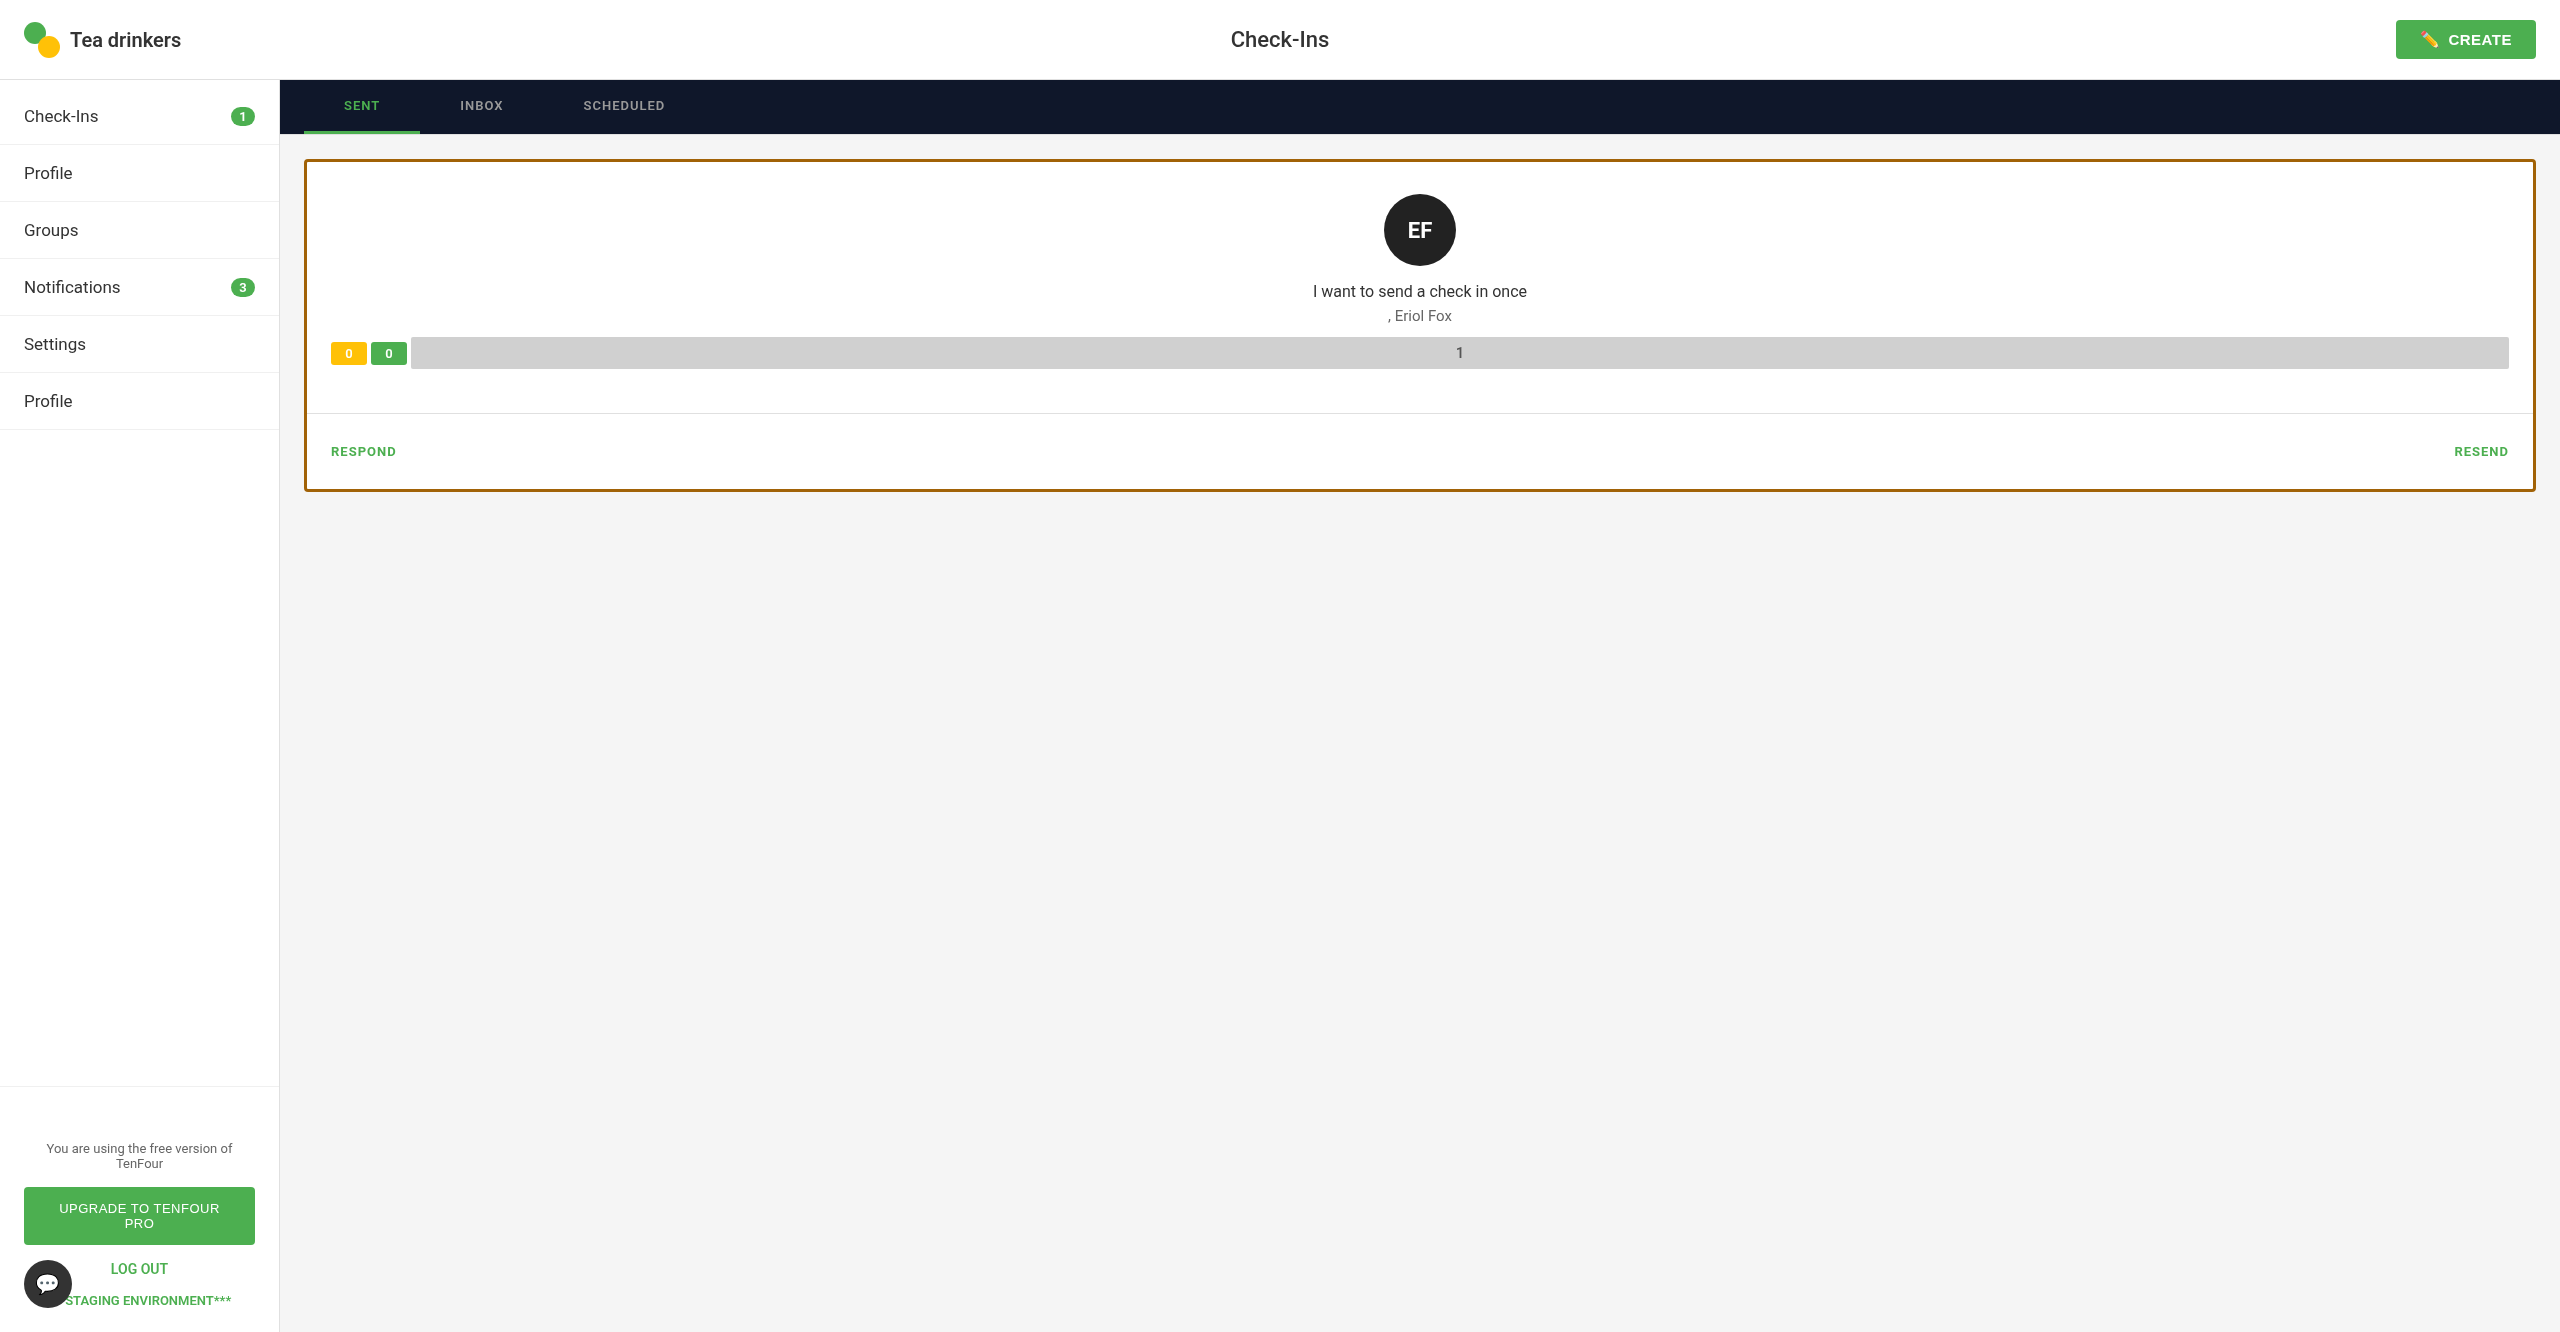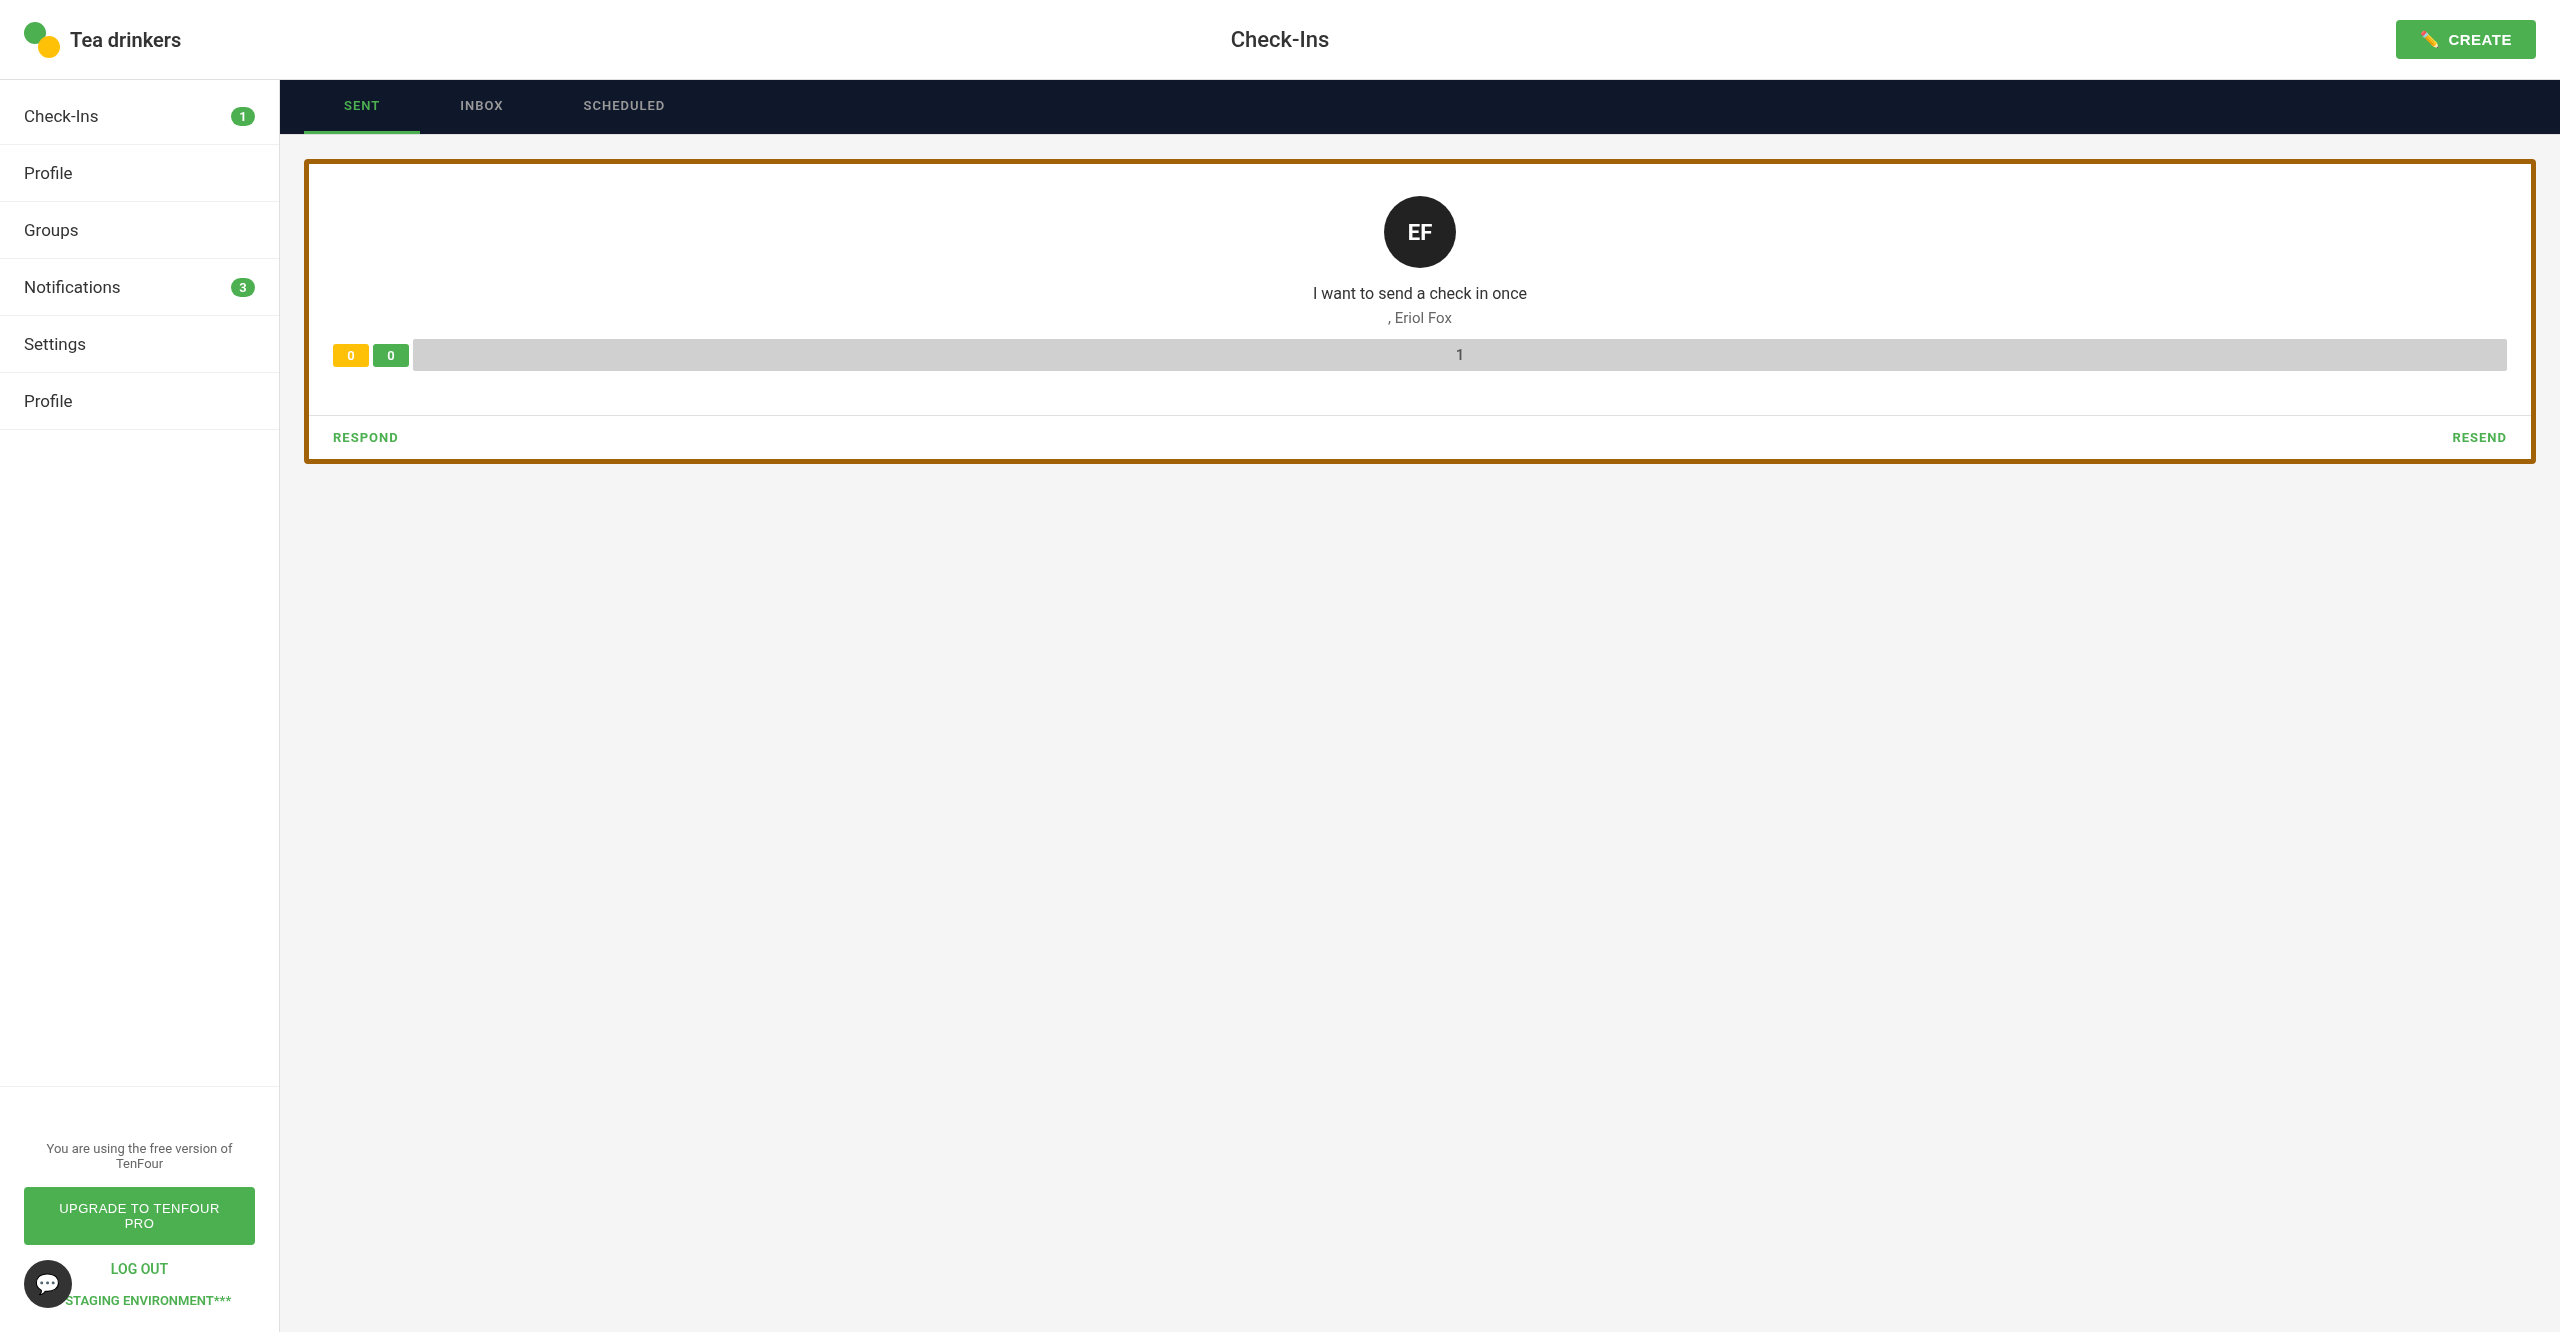--- a/index.html
+++ b/index.html
@@ -108,21 +108,21 @@
     }
     .tab.active { color: #4caf50; border-bottom: 3px solid #4caf50; }
 
     
     .content-area {
       flex: 1; padding: 24px; overflow-y: auto;
     }
 
     
     .checkin-card {
-      background: #fff; border-radius: 4px; border: 5px solid #a16207;
+      background: #fff; border-radius: 4px; border: 3px solid #a16207;
       overflow: hidden;
     }
     .checkin-card-body {
       padding: 32px 24px 24px; text-align: center;
     }
     .avatar-circle {
       width: 72px; height: 72px; background: #222; border-radius: 50%;
       display: flex; align-items: center; justify-content: center;
       margin: 0 auto 16px;
       font-size: 22px; font-weight: 700; color: #fff;
@@ -152,21 +152,21 @@
       display: flex; align-items: center; justify-content: center;
       position: relative;
     }
     .progress-bar-label {
       font-size: 15px; color: #555; font-weight: 500;
     }
 
     
     .checkin-card-footer {
       display: flex; justify-content: space-between; align-items: center;
-      padding: 14px 24px; border-top: 1px solid #e0e0e0;
+      padding: 30px 24px; border-top: 1px solid #e0e0e0;
     }
     .respond-link {
       color: #4caf50; font-size: 13px; font-weight: 700;
       letter-spacing: 1px; cursor: pointer; text-decoration: none;
       text-transform: uppercase;
     }
     .resend-link {
       color: #4caf50; font-size: 13px; font-weight: 700;
       letter-spacing: 1px; cursor: pointer; text-decoration: none;
       text-transform: uppercase;

